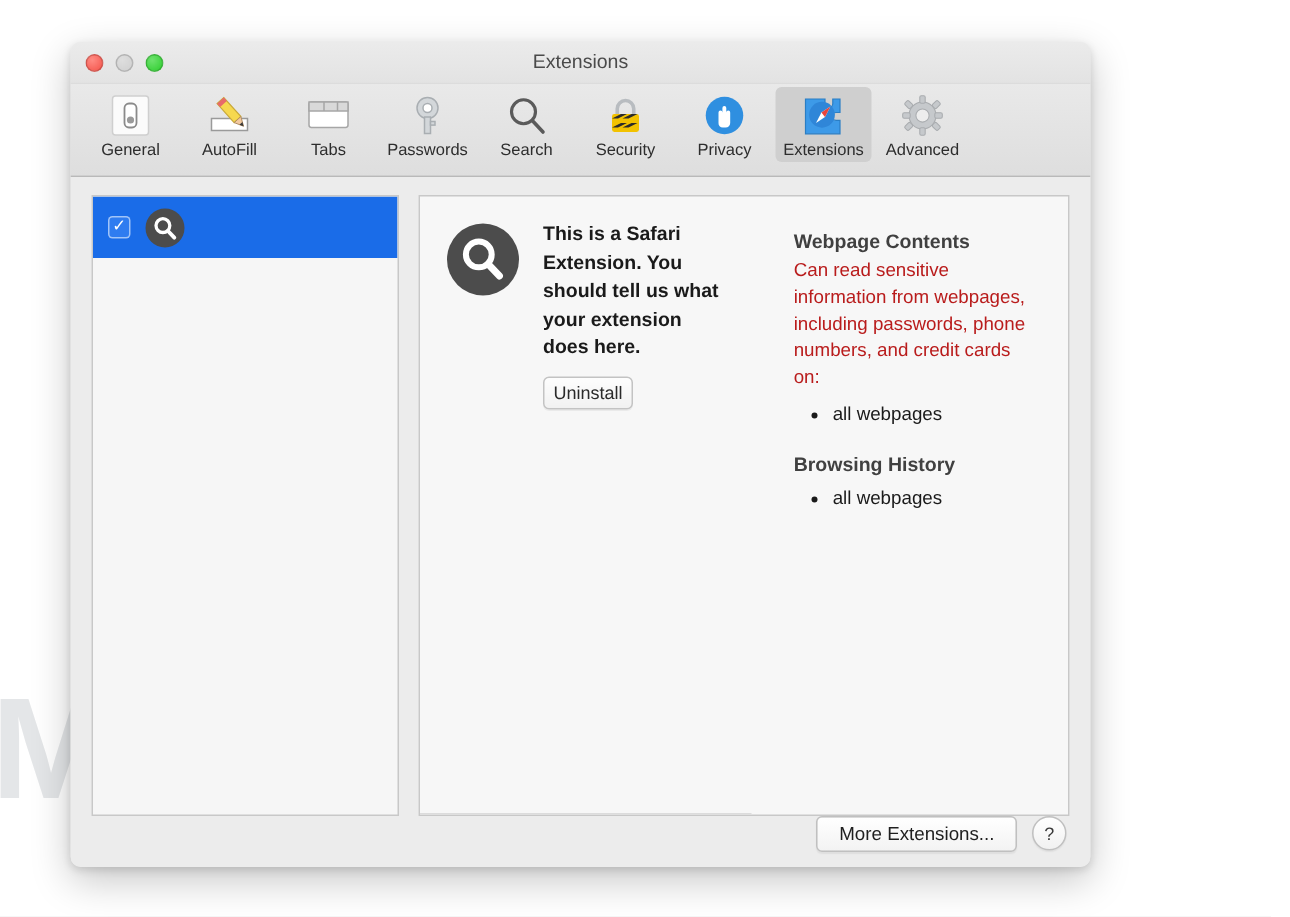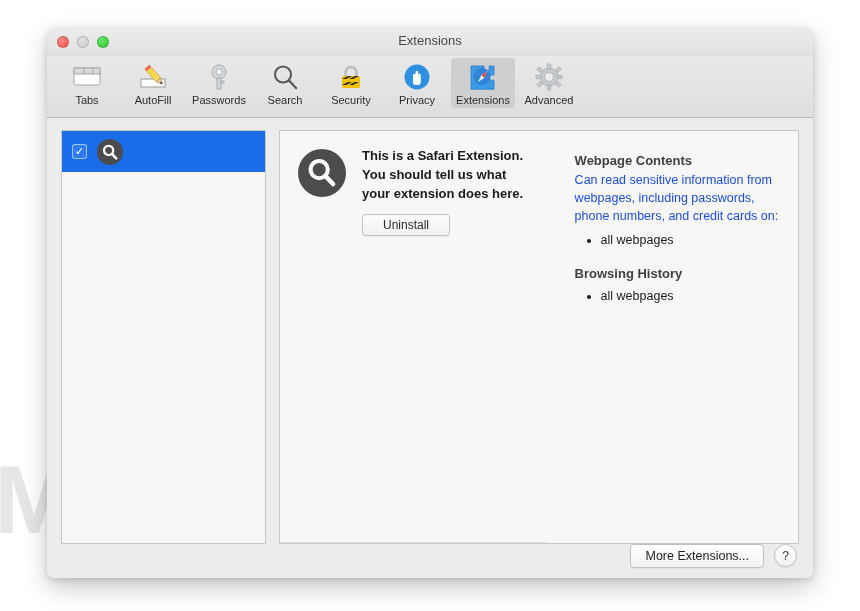--- a/index.html
+++ b/index.html
@@ -42,21 +42,21 @@
     width: 250px;
     height: 300px;
     opacity: 0.85;
   }
 
   
   #window {
     position: absolute;
     left: 47px;
     top: 28px;
-    width: 766px;
+    width: 680px;
     height: 550px;
     border-radius: 7px;
     background: #ececec;
     box-shadow: 0 9px 26px rgba(0,0,0,0.22), 0 2px 6px rgba(0,0,0,0.13);
     overflow: hidden;
     z-index: 2;
     display: flex;
     flex-direction: column;
   }
   
@@ -231,21 +231,21 @@
     color: #1a1a1a;
     font-family: "Liberation Sans", sans-serif;
     line-height: 1.45;
     font-weight: bold;
     max-width: 430px;
     margin: 0;
   }
   #uninstall-btn {
     margin-top: 10px;
     display: inline-block;
-    padding: 3px 20px;
+    padding: 3px 6px;
     font-size: 12px;
     color: #2a2a2a;
     background: linear-gradient(#fdfdfd, #f1f1f1);
     border: 1px solid #c3c3c3;
     border-radius: 4px;
     font-family: "Liberation Sans", sans-serif;
     box-shadow: 0 1px 0 rgba(0,0,0,0.05);
     cursor: default;
   }
   #permissions {
@@ -255,21 +255,21 @@
   }
   .perm-title {
     font-size: 13px;
     font-weight: bold;
     color: #404040;
     font-family: "Liberation Sans", sans-serif;
     margin: 0 0 4px 0;
   }
   .perm-desc {
     font-size: 12.5px;
-    color: #1d4ed8;
+    color: #b91c1c;
     font-family: "Liberation Sans", sans-serif;
     line-height: 1.42;
     margin: 0;
     max-width: 440px;
   }
   .perm-list {
     margin: 5px 0 0 0;
     padding-left: 26px;
     list-style: disc;
   }
@@ -339,46 +339,56 @@
     <div id="traffic-lights">
       <div class="light close"></div>
       <div class="light min"></div>
       <div class="light zoom"></div>
     </div>
     <div id="window-title">Extensions</div>
   </div>
 
   <div id="toolbar">
 
-
-    <div class="tb-item">
-      <span class="tb-icon">
-        <svg width="30" height="30" viewBox="0 0 30 30">
-          <rect x="2" y="6" width="26" height="17" rx="1.6" fill="#ffffff" stroke="#a6a6a6"></rect>
-          <rect x="2" y="6" width="26" height="6" fill="#d9d9d9" stroke="#a6a6a6"></rect>
-          <line x1="12" y1="6" x2="12" y2="12" stroke="#a6a6a6"></line>
-          <line x1="21" y1="6" x2="21" y2="12" stroke="#a6a6a6"></line>
-        </svg>
-      </span>
-      <span class="tb-label">Tabs</span>
+    <div class="tb-item">
+      <span class="tb-icon">
+        <svg width="30" height="30" viewBox="0 0 30 30">
+          <rect x="3" y="2" width="24" height="26" rx="2" fill="#fbfbfb" stroke="#cfcfcf"></rect>
+          <rect x="11" y="7" width="8" height="16" rx="3" fill="#ffffff" stroke="#8a8a8a" stroke-width="1.2"></rect>
+          <circle cx="15" cy="18" r="2.4" fill="#9a9a9a"></circle>
+        </svg>
+      </span>
+      <span class="tb-label">General</span>
     </div>
 
     <div class="tb-item">
       <span class="tb-icon">
         <svg width="30" height="30" viewBox="0 0 30 30">
           <rect x="3" y="17" width="24" height="8" fill="#ffffff" stroke="#9a9a9a"></rect>
           <g transform="rotate(-42 17 14)">
             <rect x="14" y="2" width="6" height="17" fill="#f6d84f" stroke="#c9a93a" stroke-width="0.8"></rect>
             <polygon points="14,19 20,19 17,25" fill="#f2c9a0" stroke="#b08a5e" stroke-width="0.6"></polygon>
             <polygon points="15.7,22.4 18.3,22.4 17,25" fill="#3a3a3a"></polygon>
             <rect x="14" y="2" width="6" height="3" fill="#e86a6a"></rect>
           </g>
         </svg>
       </span>
       <span class="tb-label">AutoFill</span>
+    </div>
+
+    <div class="tb-item">
+      <span class="tb-icon">
+        <svg width="30" height="30" viewBox="0 0 30 30">
+          <rect x="2" y="6" width="26" height="17" rx="1.6" fill="#ffffff" stroke="#a6a6a6"></rect>
+          <rect x="2" y="6" width="26" height="6" fill="#d9d9d9" stroke="#a6a6a6"></rect>
+          <line x1="12" y1="6" x2="12" y2="12" stroke="#a6a6a6"></line>
+          <line x1="21" y1="6" x2="21" y2="12" stroke="#a6a6a6"></line>
+        </svg>
+      </span>
+      <span class="tb-label">Tabs</span>
     </div>
 
     <div class="tb-item">
       <span class="tb-icon">
         <svg width="30" height="30" viewBox="0 0 30 30">
           <circle cx="15" cy="10" r="7" fill="#d3d7da" stroke="#a9aeb2"></circle>
           <circle cx="15" cy="10" r="3" fill="#ffffff" stroke="#a9aeb2"></circle>
           <rect x="13" y="16" width="4" height="11" fill="#d3d7da" stroke="#a9aeb2"></rect>
           <rect x="17" y="19" width="3" height="2.4" fill="#d3d7da" stroke="#a9aeb2"></rect>
         </svg>

